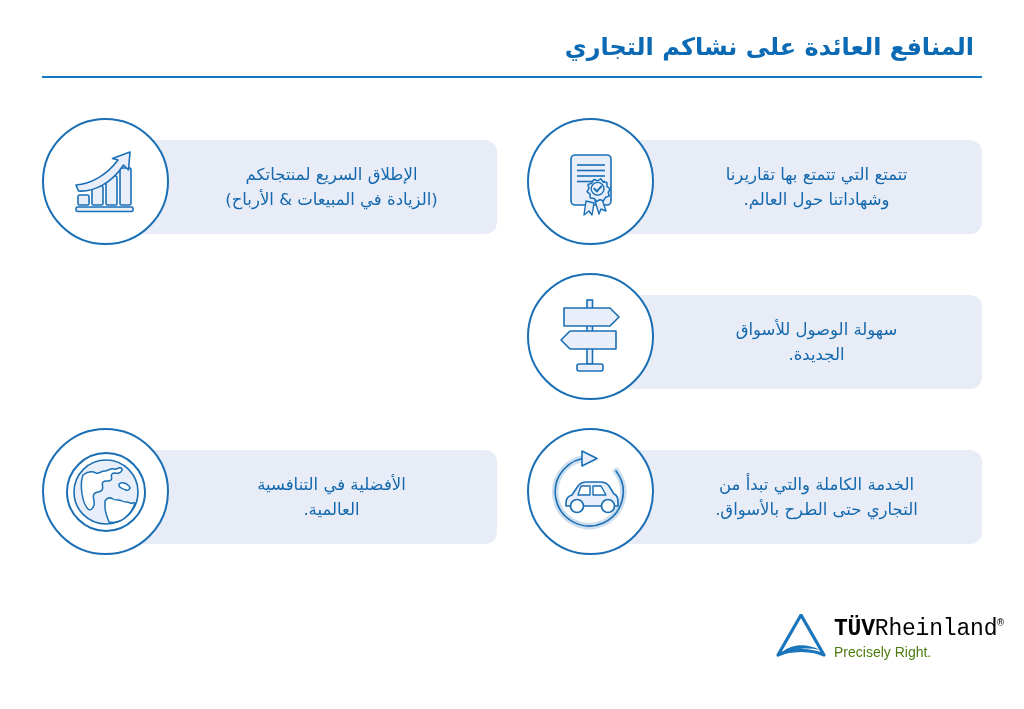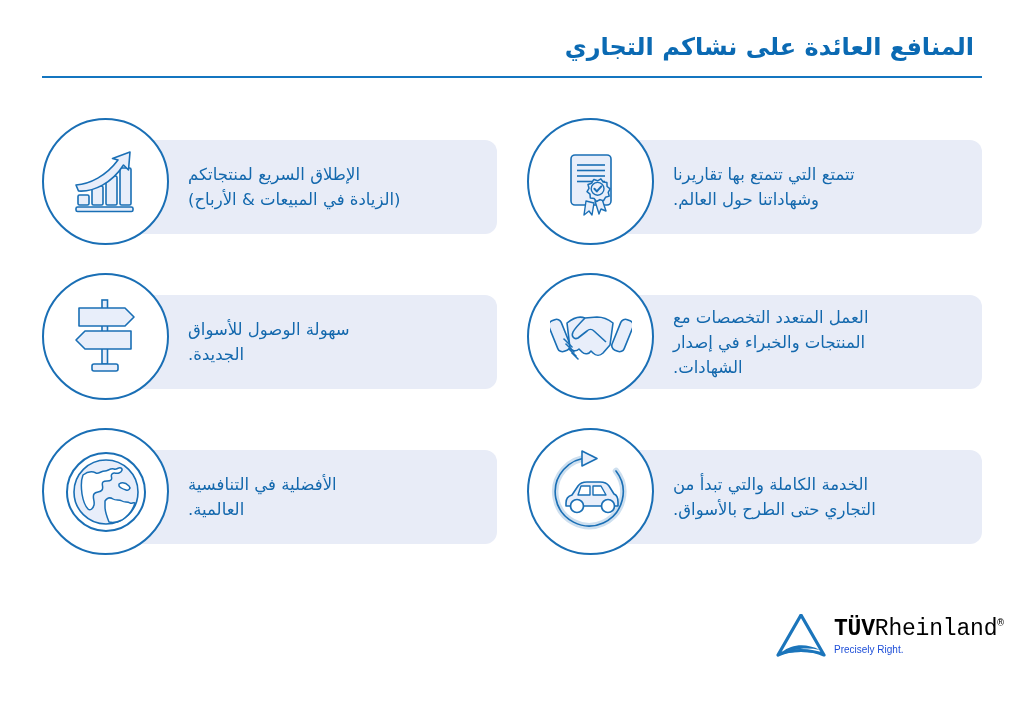--- a/index.html
+++ b/index.html
@@ -74,21 +74,21 @@
     background: #e8ecf7;
     border-radius: 12px;
     display: flex;
     align-items: center;
     justify-content: flex-start;
     box-sizing: border-box;
     padding: 6px 22px 6px 58px;
   }
   .benefit-text {
     direction: rtl;
-    text-align: left;
+    text-align: center;
     color: #1368ad;
     font-size: 16.5px;
     line-height: 25px;
     width: 100%;
     white-space: pre-line;
   }
 
   .benefit-icon-circle {
     position: absolute;
     top: 0;
@@ -136,22 +136,22 @@
   }
   .brand-wordmark .reg {
     font-size: 11px;
     vertical-align: super;
   }
   .brand-tagline {
     position: absolute;
     left: 58px;
     top: 32px;
     font-family: "Liberation Sans", sans-serif;
-    font-size: 10px;
-    color: #1d4ed8;
+    font-size: 14px;
+    color: #4d7c0f;
     white-space: nowrap;
   }
 </style>
 </head>
 <body>
 
 <div class="page-header">
   <h1 class="page-title">المنافع العائدة على نشاكم التجاري</h1>
   <div class="header-rule"></div>
 </div>
@@ -199,45 +199,20 @@
             <path d="M8 41 C22 40 38 32 50 16 L44.5 14.5 L62 8 L60.5 26 L55.5 21
                      C44 39 26 48 10.5 47 Z" fill="#e8eefa" stroke="#1a6fb5" stroke-width="1.6" stroke-linejoin="round"></path>
           </svg>
         </span>
       </div>
     </div>
   </div>
 
   <div class="benefit-row">
 
-    <div class="benefit-item">
-      <div class="benefit-textbox">
-        <div class="benefit-text">العمل المتعدد التخصصات مع
-المنتجات والخبراء في إصدار
-الشهادات.</div>
-      </div>
-      <div class="benefit-icon-circle">
-        <span>
-          <svg width="82" height="72" viewBox="0 0 82 72" fill="none">
-            <rect x="3" y="18" width="13" height="33" rx="5" transform="rotate(-22 9.5 34.5)" fill="#e8eefa" stroke="#1a6fb5" stroke-width="1.6"></rect>
-            <rect x="66" y="18" width="13" height="33" rx="5" transform="rotate(22 72.5 34.5)" fill="#e8eefa" stroke="#1a6fb5" stroke-width="1.6"></rect>
-            <path d="M17 22 C23 17 30 15 35 17 L47 16 C52 16 58 18 63 22
-                     L60 44 L53 52 C50 55 46 55 43 52 L41 50
-                     C39 53 35 54 32 51 L29 48
-                     C26 51 22 50 20 47 Z" fill="#e8eefa" stroke="#1a6fb5" stroke-width="1.6" stroke-linejoin="round"></path>
-            <path d="M35 17 C30 22 25 27 23 31 C21 35 24 39 28 37 L37 30
-                     C39 28 42 28 44 30 L56 41" fill="none" stroke="#1a6fb5" stroke-width="1.6" stroke-linejoin="round"></path>
-            <path d="M14 38 L22 46" stroke="#1a6fb5" stroke-width="1.6" stroke-linecap="round"></path>
-            <path d="M16 43 L24 51" stroke="#1a6fb5" stroke-width="1.6" stroke-linecap="round"></path>
-            <path d="M19 48 L26 55" stroke="#1a6fb5" stroke-width="1.6" stroke-linecap="round"></path>
-            <path d="M22 52 L28 58" stroke="#1a6fb5" stroke-width="1.6" stroke-linecap="round"></path>
-          </svg>
-        </span>
-      </div>
-    </div>
 
     <div class="benefit-item">
       <div class="benefit-textbox">
         <div class="benefit-text">سهولة الوصول للأسواق
 الجديدة.</div>
       </div>
       <div class="benefit-icon-circle">
         <span>
           <svg width="78" height="82" viewBox="0 0 78 82" fill="none">
             <rect x="35" y="4" width="5.5" height="64" fill="#e8eefa" stroke="#1a6fb5" stroke-width="1.6"></rect>

